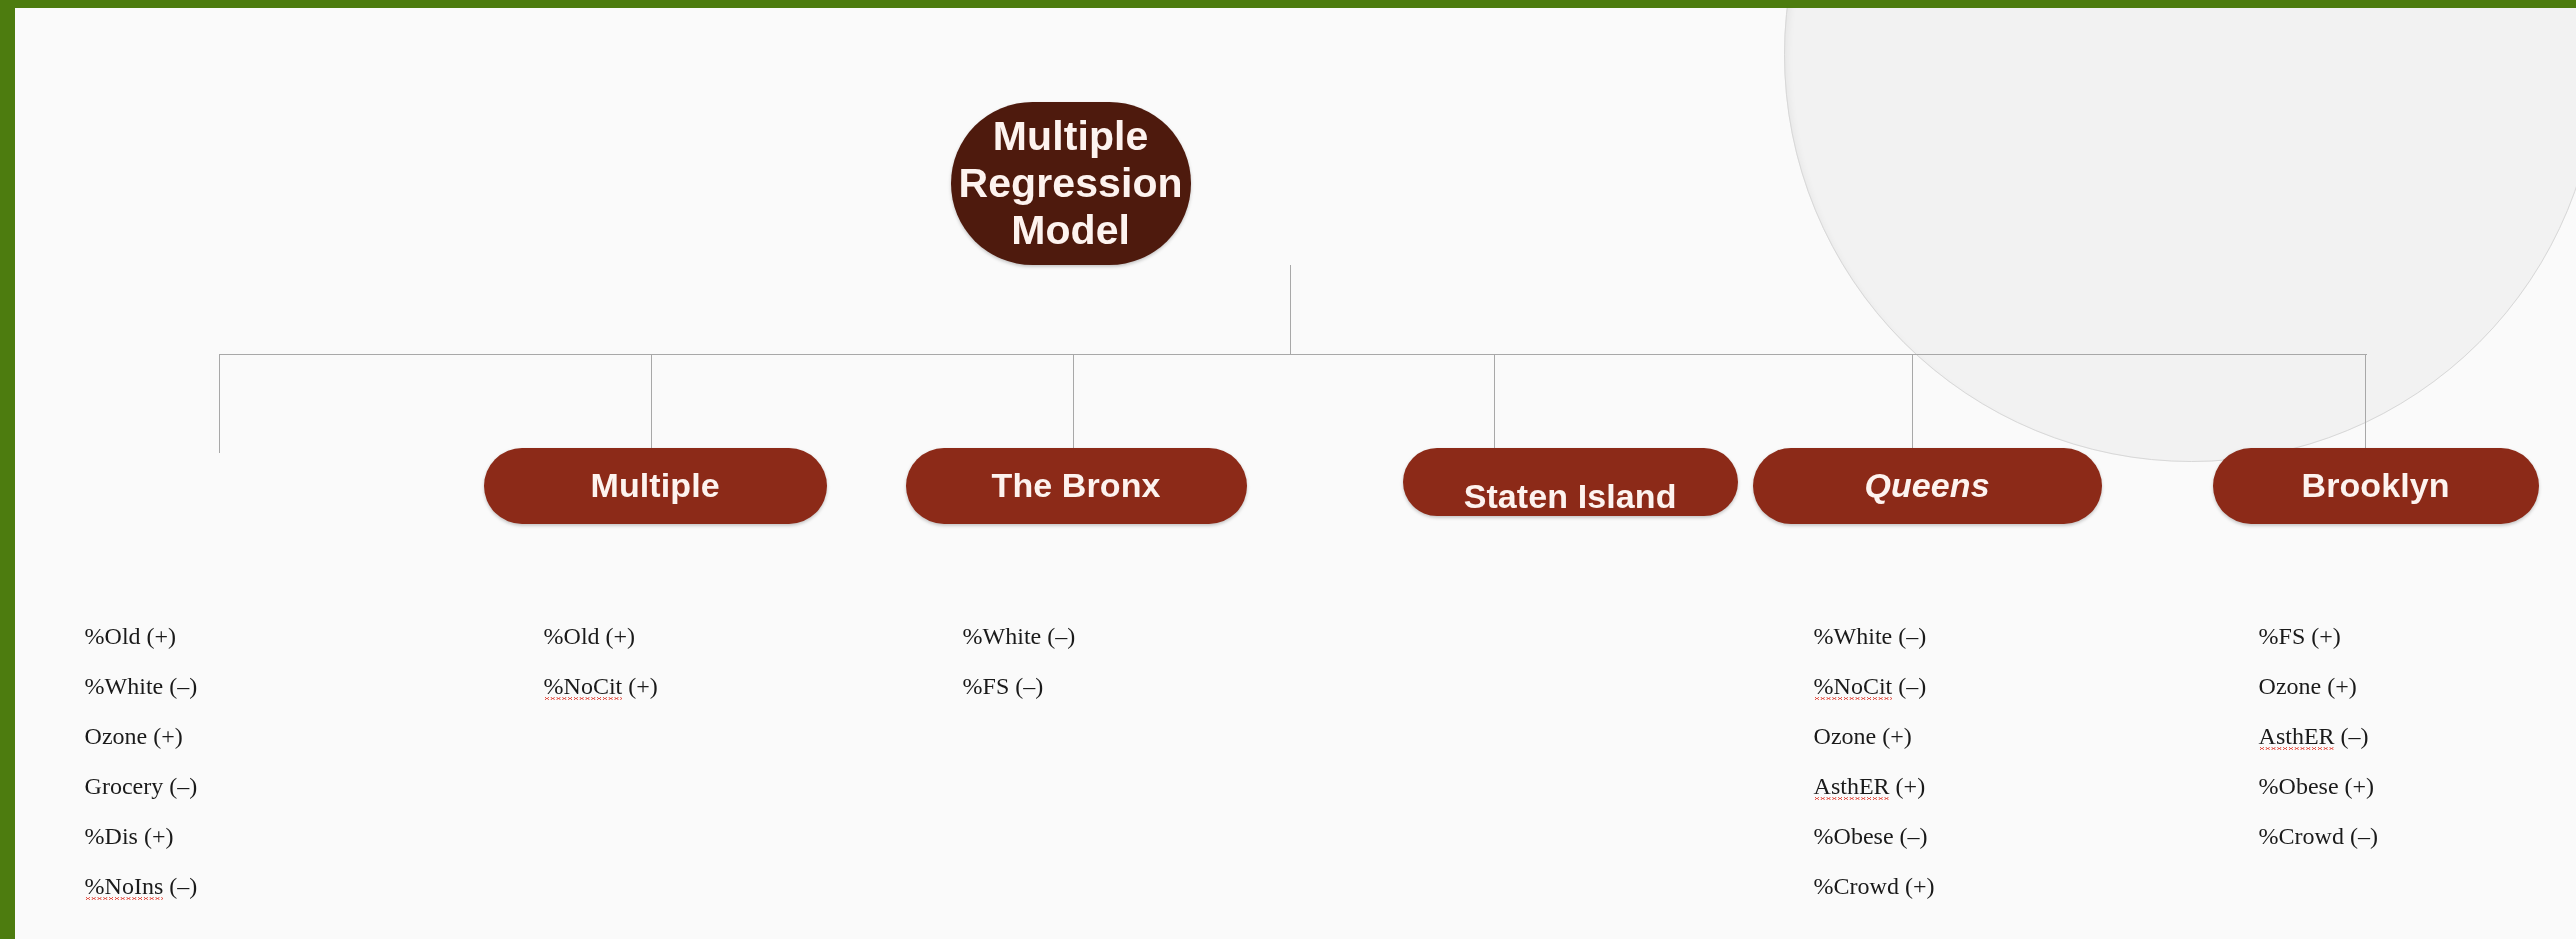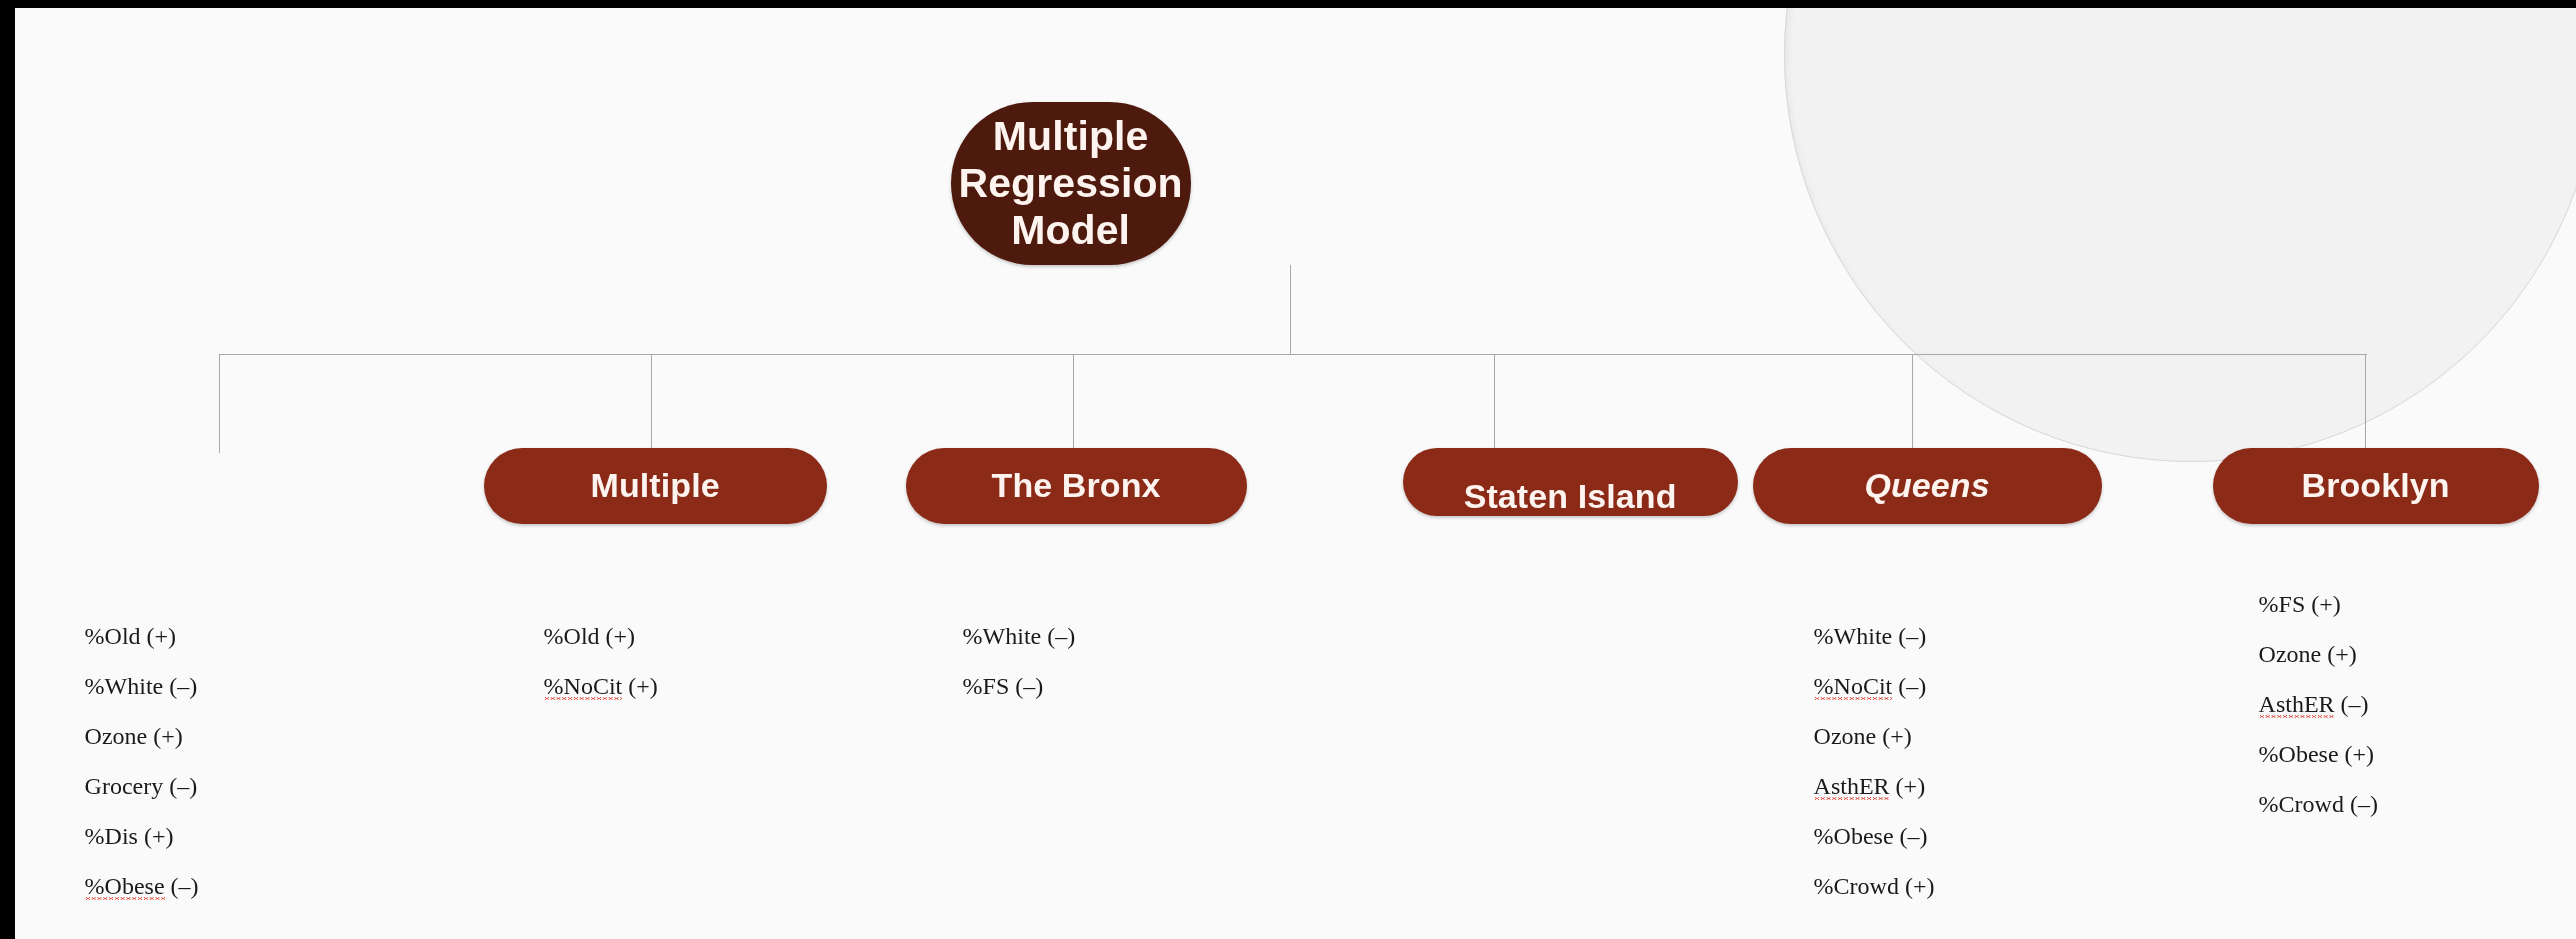--- a/index.html
+++ b/index.html
@@ -5,21 +5,21 @@
   html, body {
     margin: 0;
     padding: 0;
     background: #ffffff;
   }
   #root {
     position: relative;
     width: 2576px;
     height: 940px;
     overflow: hidden;
-    background: #000000;
+    background: #4d7c0f;
     font-family: "Liberation Sans", sans-serif;
   }
 
   
   #slide {
     position: absolute;
     left: 14.6px;
     top: 7.6px;
     width: 2561px;
     height: 932px;
@@ -150,21 +150,21 @@
     <div class="node node-child" style="left:2198px; top:440px; width:326px; height:76px;">
       <span>Brooklyn</span>
     </div>
 
     <div class="varlist" style="left:70px; top:603px;">
         <span class="varitem">%Old (+)</span>
         <span class="varitem">%White (–)</span>
         <span class="varitem">Ozone (+)</span>
         <span class="varitem">Grocery (–)</span>
         <span class="varitem">%Dis (+)</span>
-        <span class="varitem"><span class="sq">%Obese</span><span> (–)</span></span>
+        <span class="varitem"><span class="sq">%NoIns</span><span> (–)</span></span>
       </div>
 
     <div class="varlist" style="left:529px; top:603px;">
         <span class="varitem">%Old (+)</span>
         <span class="varitem"><span class="sq">%NoCit</span><span> (+)</span></span>
       </div>
 
     <div class="varlist" style="left:948px; top:603px;">
         <span class="varitem">%White (–)</span>
         <span class="varitem">%FS (–)</span>
@@ -174,21 +174,21 @@
 
     <div class="varlist" style="left:1799px; top:603px;">
         <span class="varitem">%White (–)</span>
         <span class="varitem"><span class="sq">%NoCit</span><span> (–)</span></span>
         <span class="varitem">Ozone (+)</span>
         <span class="varitem"><span class="sq">AsthER</span><span> (+)</span></span>
         <span class="varitem">%Obese (–)</span>
         <span class="varitem">%Crowd (+)</span>
       </div>
 
-    <div class="varlist" style="left:2244px; top:571px;">
+    <div class="varlist" style="left:2244px; top:603px;">
         <span class="varitem">%FS (+)</span>
         <span class="varitem">Ozone (+)</span>
         <span class="varitem"><span class="sq">AsthER</span><span> (–)</span></span>
         <span class="varitem">%Obese (+)</span>
         <span class="varitem">%Crowd (–)</span>
       </div>
 
   </div>
 </div>
 

